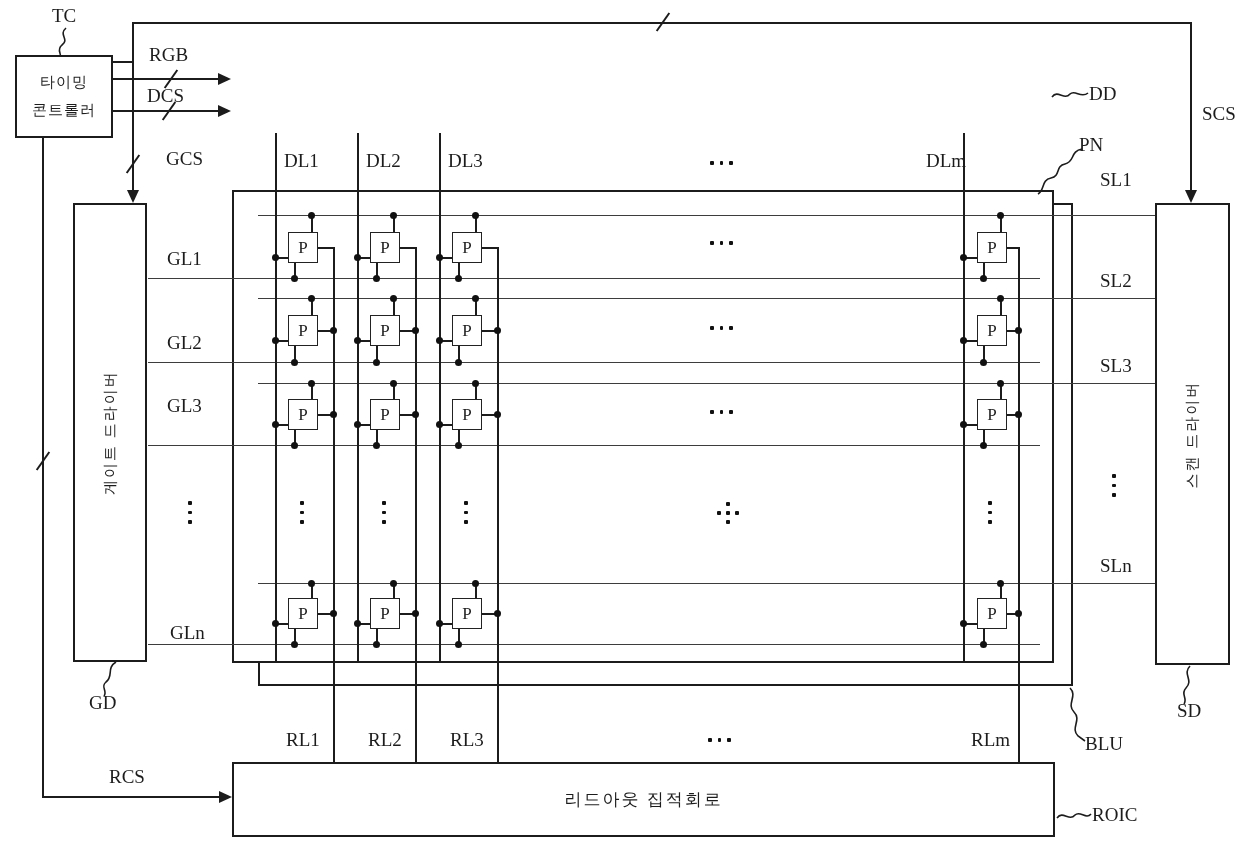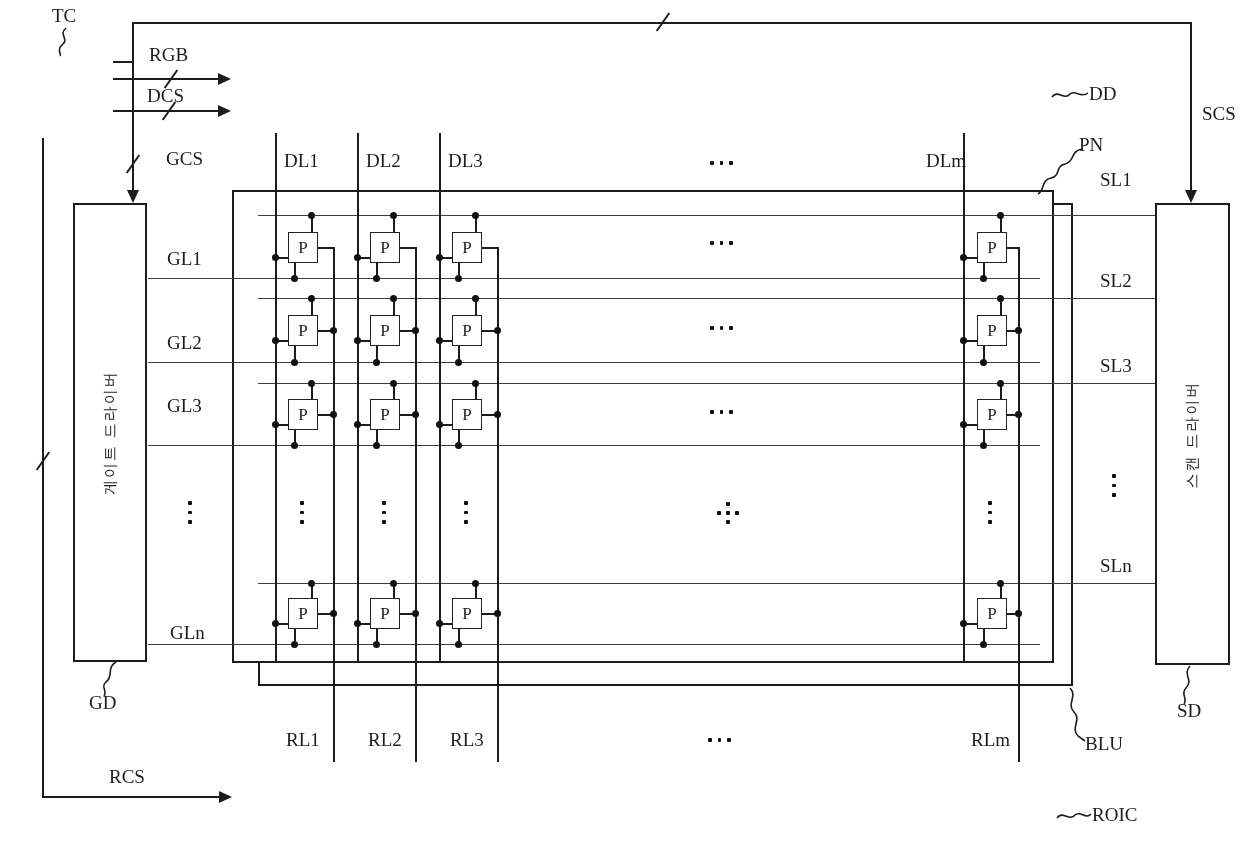--- a/index.html
+++ b/index.html
@@ -53,30 +53,37 @@
   <div class="ln v" style="left:42px;top:138px;height:660px"></div>
   <div class="ln h2" style="left:42px;top:796px;width:179px"></div>
   <div class="ar r" style="left:219px;top:791px"></div>
 
   <div class="sl" style="left:662px;top:11px"></div>
   <div class="sl" style="left:170px;top:68px"></div>
   <div class="sl" style="left:168px;top:100px"></div>
   <div class="sl" style="left:132px;top:153px"></div>
   <div class="sl" style="left:42px;top:450px"></div>
 
+  <div class="box" id="tc-box" style="left:15px;top:55px;width:98px;height:83px;flex-direction:column;gap:9px;font-size:15px;letter-spacing:1px">
+    <div>타이밍</div>
+    <div>콘트롤러</div>
+  </div>
 
 
   <div class="box" style="left:73px;top:203px;width:74px;height:459px">
     <span class="vtext">게이트 드라이버</span>
   </div>
 
   <div class="box" style="left:1155px;top:203px;width:75px;height:462px">
     <span class="vtext">스캔 드라이버</span>
   </div>
 
+  <div class="box" style="left:232px;top:762px;width:823px;height:75px">
+    <span class="kr">리드아웃 집적회로</span>
+  </div>
 
   <div class="lbl" style="left:52px;top:5px">TC</div>
   <div class="lbl" style="left:149px;top:44px">RGB</div>
   <div class="lbl" style="left:147px;top:85px">DCS</div>
   <div class="lbl" style="left:166px;top:148px">GCS</div>
   <div class="lbl" style="left:1202px;top:103px">SCS</div>
   <div class="lbl" style="left:109px;top:766px">RCS</div>
   <div class="lbl" style="left:1089px;top:83px">DD</div>
   <div class="lbl" style="left:1079px;top:134px">PN</div>
   <div class="lbl" style="left:89px;top:692px">GD</div>

